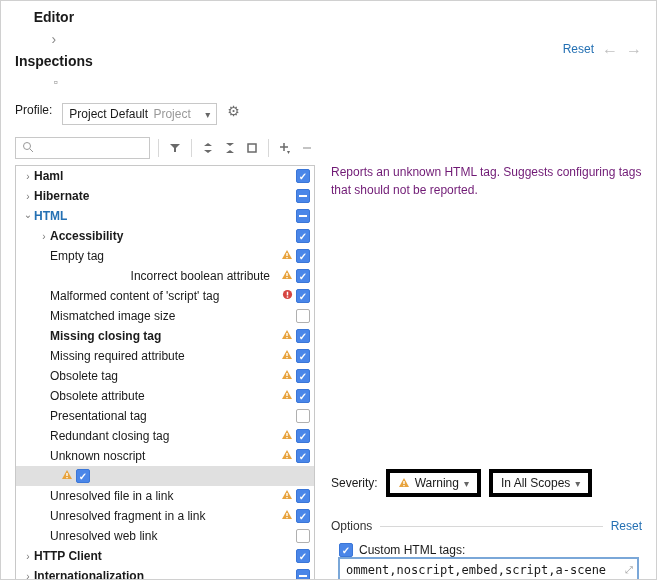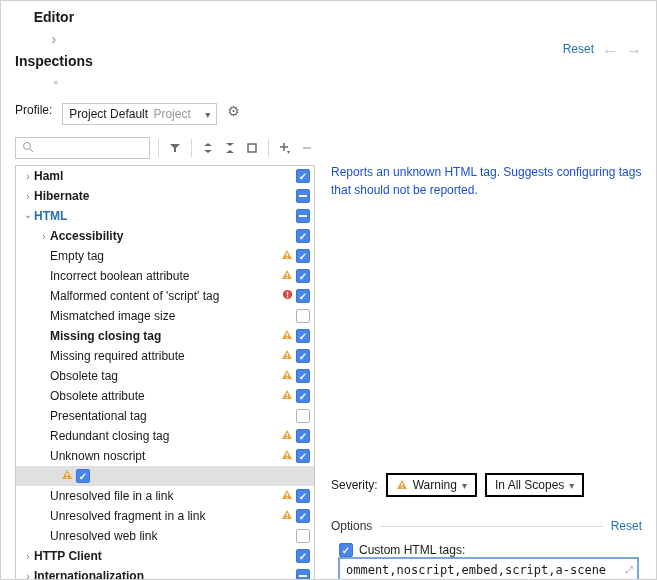--- a/index.html
+++ b/index.html
@@ -144,33 +144,33 @@
   .chk.minus::before { content: ''; width: 8px; height: 2px; background: #fff; }
   .chk.empty { background: #fff; border: 1px solid #b0b0b0; }
   .chk.checked::before { content: '✓'; font-weight: 700; }
 
   .right {
     flex: 1;
     display: flex;
     flex-direction: column;
     padding-top: 26px;
   }
-  .desc { line-height: 1.5; color: #1d4ed8; }
+  .desc { line-height: 1.5; color: #701a75; }
   .spacer { flex: 1; }
   .sev-row {
     display: flex;
     align-items: center;
     gap: 8px;
     margin: 14px 0;
   }
   .btn-outline {
     display: inline-flex;
     align-items: center;
     gap: 5px;
-    border: 2px solid #000000;
+    border: 4px solid #000000;
     padding: 3px 8px;
     cursor: pointer;
     background: #fff;
   }
   .btn-outline .chev { font-size: 10px; color: #666; }
 
   .options-hdr {
     display: flex;
     align-items: center;
     margin-top: 8px;
@@ -325,21 +325,21 @@
           <span class="label">Empty tag</span>
           <span class="icons">
             <span><svg class="warn-tri" viewBox="0 0 12 12">
                 <path d="M6 1 L11 10 L1 10 Z" fill="#e8a33d"></path>
                 <rect x="5.3" y="4" width="1.4" height="3" fill="#fff"></rect>
                 <rect x="5.3" y="8" width="1.4" height="1.2" fill="#fff"></rect>
               </svg></span>
             <span class="chk checked"></span>
           </span>
         </div>
-        <div class="row" style="padding-left: 22px;">
+        <div class="row" style="padding-left: 22px; text-align: right;">
           <span class="arrow invisible"></span>
           <span class="label">Incorrect boolean attribute</span>
           <span class="icons">
             <span><svg class="warn-tri" viewBox="0 0 12 12">
                 <path d="M6 1 L11 10 L1 10 Z" fill="#e8a33d"></path>
                 <rect x="5.3" y="4" width="1.4" height="3" fill="#fff"></rect>
                 <rect x="5.3" y="8" width="1.4" height="1.2" fill="#fff"></rect>
               </svg></span>
             <span class="chk checked"></span>
           </span>

